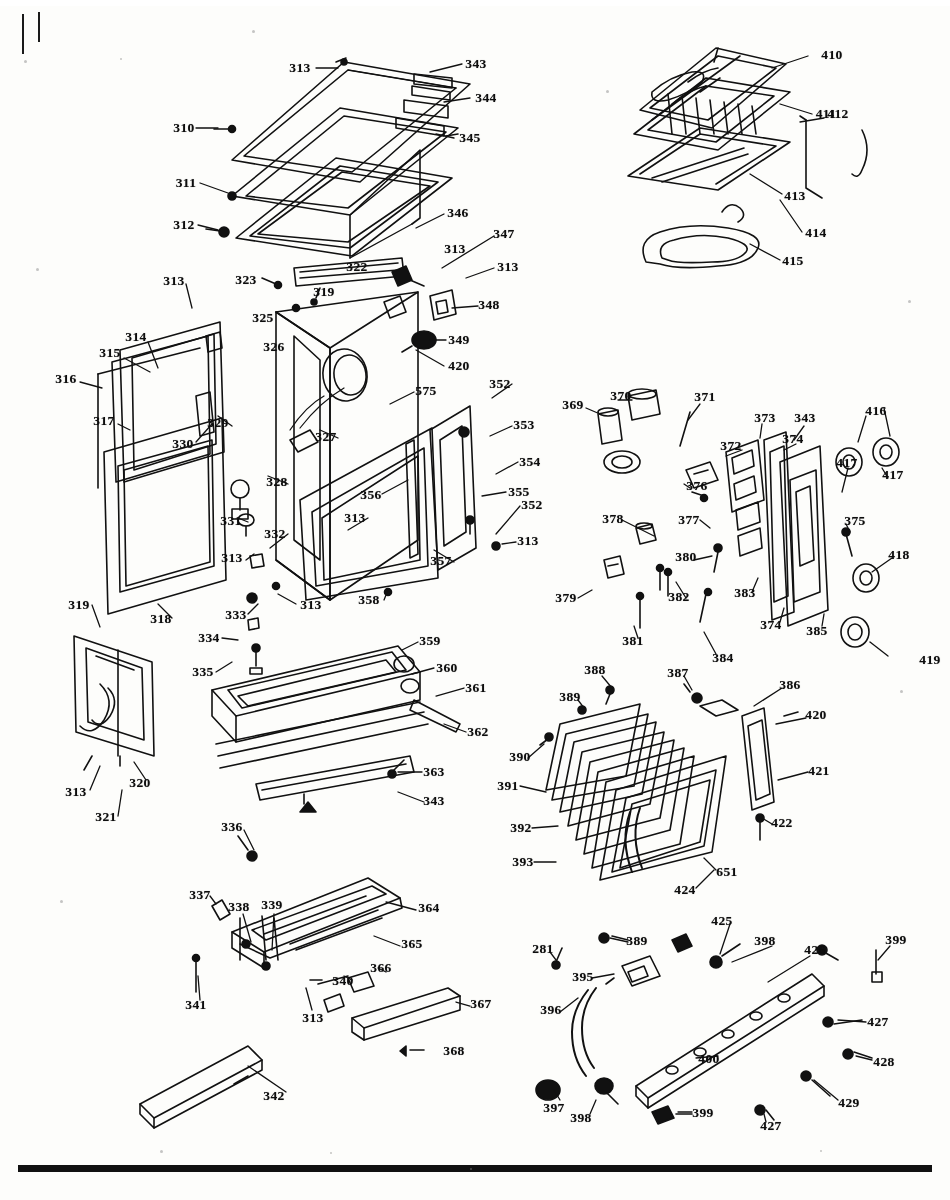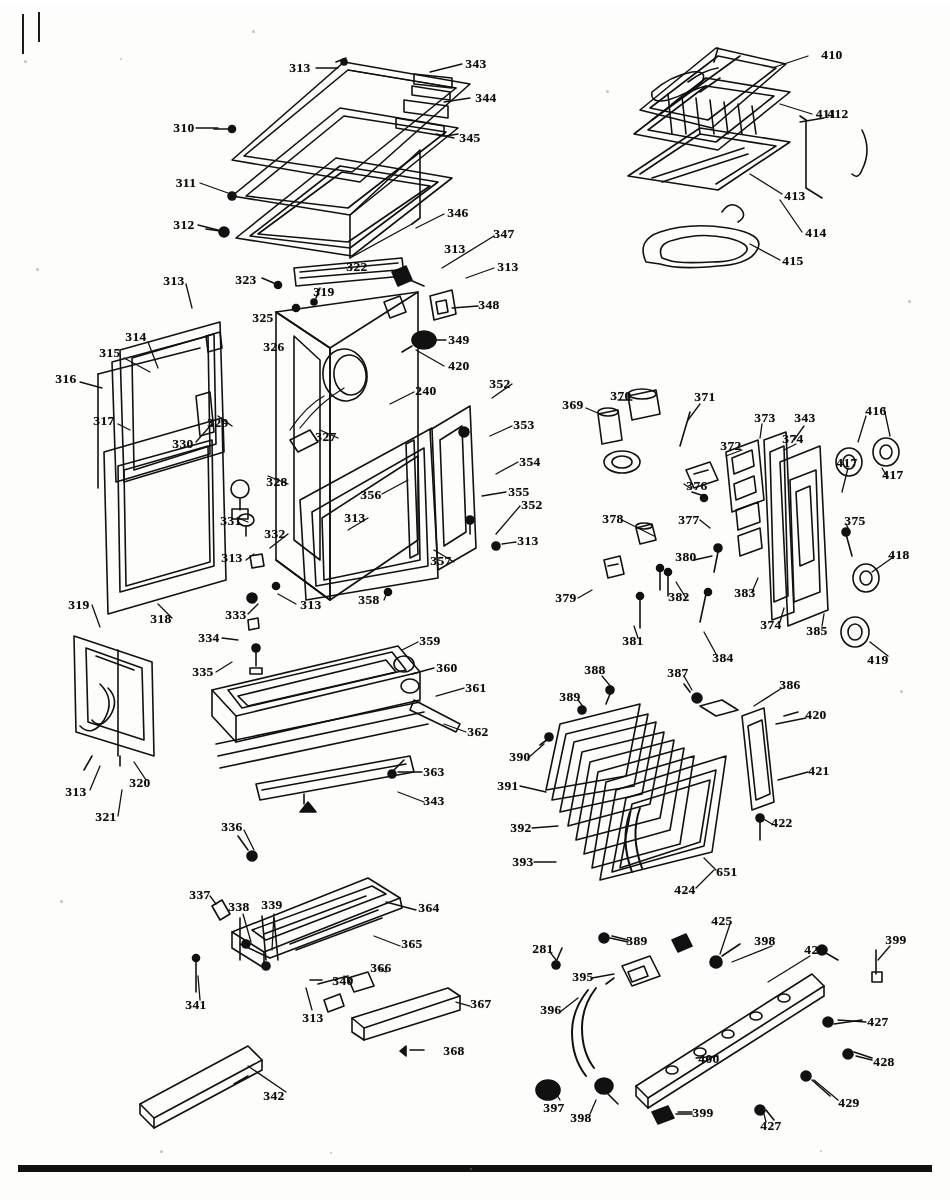--- a/index.html
+++ b/index.html
@@ -536,21 +536,21 @@
       <div class="num" style="left: 174px; top: 281px;">313</div>
       <div class="num" style="left: 324px; top: 292px;">319</div>
       <div class="num" style="left: 489px; top: 305px;">348</div>
       <div class="num" style="left: 263px; top: 318px;">325</div>
       <div class="num" style="left: 136px; top: 337px;">314</div>
       <div class="num" style="left: 274px; top: 347px;">326</div>
       <div class="num" style="left: 459px; top: 340px;">349</div>
       <div class="num" style="left: 459px; top: 366px;">420</div>
       <div class="num" style="left: 110px; top: 353px;">315</div>
       <div class="num" style="left: 66px; top: 379px;">316</div>
-      <div class="num" style="left: 426px; top: 391px;">240</div>
+      <div class="num" style="left: 426px; top: 391px;">575</div>
       <div class="num" style="left: 500px; top: 384px;">352</div>
       <div class="num" style="left: 104px; top: 421px;">317</div>
       <div class="num" style="left: 218px; top: 423px;">329</div>
       <div class="num" style="left: 326px; top: 437px;">327</div>
       <div class="num" style="left: 524px; top: 425px;">353</div>
       <div class="num" style="left: 183px; top: 444px;">330</div>
       <div class="num" style="left: 530px; top: 462px;">354</div>
       <div class="num" style="left: 277px; top: 482px;">328</div>
       <div class="num" style="left: 371px; top: 495px;">356</div>
       <div class="num" style="left: 519px; top: 492px;">355</div>
@@ -610,21 +610,21 @@
       <div class="num" style="left: 613px; top: 519px;">378</div>
       <div class="num" style="left: 689px; top: 520px;">377</div>
       <div class="num" style="left: 855px; top: 521px;">375</div>
       <div class="num" style="left: 686px; top: 557px;">380</div>
       <div class="num" style="left: 899px; top: 555px;">418</div>
       <div class="num" style="left: 566px; top: 598px;">379</div>
       <div class="num" style="left: 679px; top: 597px;">382</div>
       <div class="num" style="left: 745px; top: 593px;">383</div>
       <div class="num" style="left: 771px; top: 625px;">374</div>
       <div class="num" style="left: 817px; top: 631px;">385</div>
-      <div class="num" style="left: 878px; top: 660px; text-align: right;">419</div>
+      <div class="num" style="left: 930px; top: 660px; text-align: right;">419</div>
       <div class="num" style="left: 633px; top: 641px;">381</div>
       <div class="num" style="left: 723px; top: 658px;">384</div>
       <div class="num" style="left: 595px; top: 670px;">388</div>
       <div class="num" style="left: 678px; top: 673px;">387</div>
       <div class="num" style="left: 790px; top: 685px;">386</div>
       <div class="num" style="left: 570px; top: 697px;">389</div>
       <div class="num" style="left: 816px; top: 715px;">420</div>
       <div class="num" style="left: 520px; top: 757px;">390</div>
       <div class="num" style="left: 819px; top: 771px;">421</div>
       <div class="num" style="left: 508px; top: 786px;">391</div>

